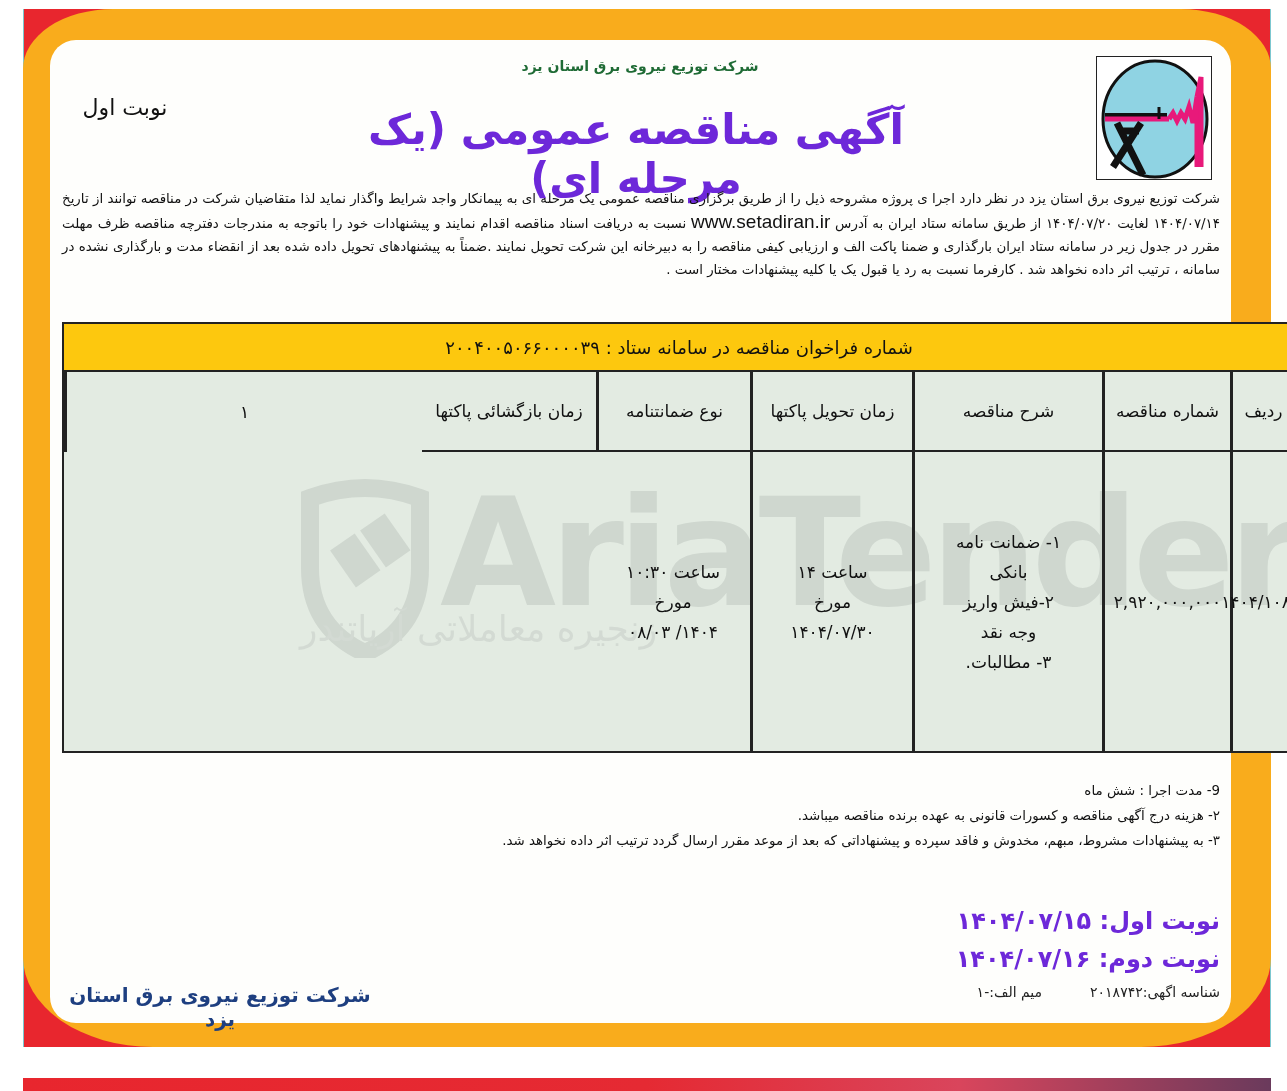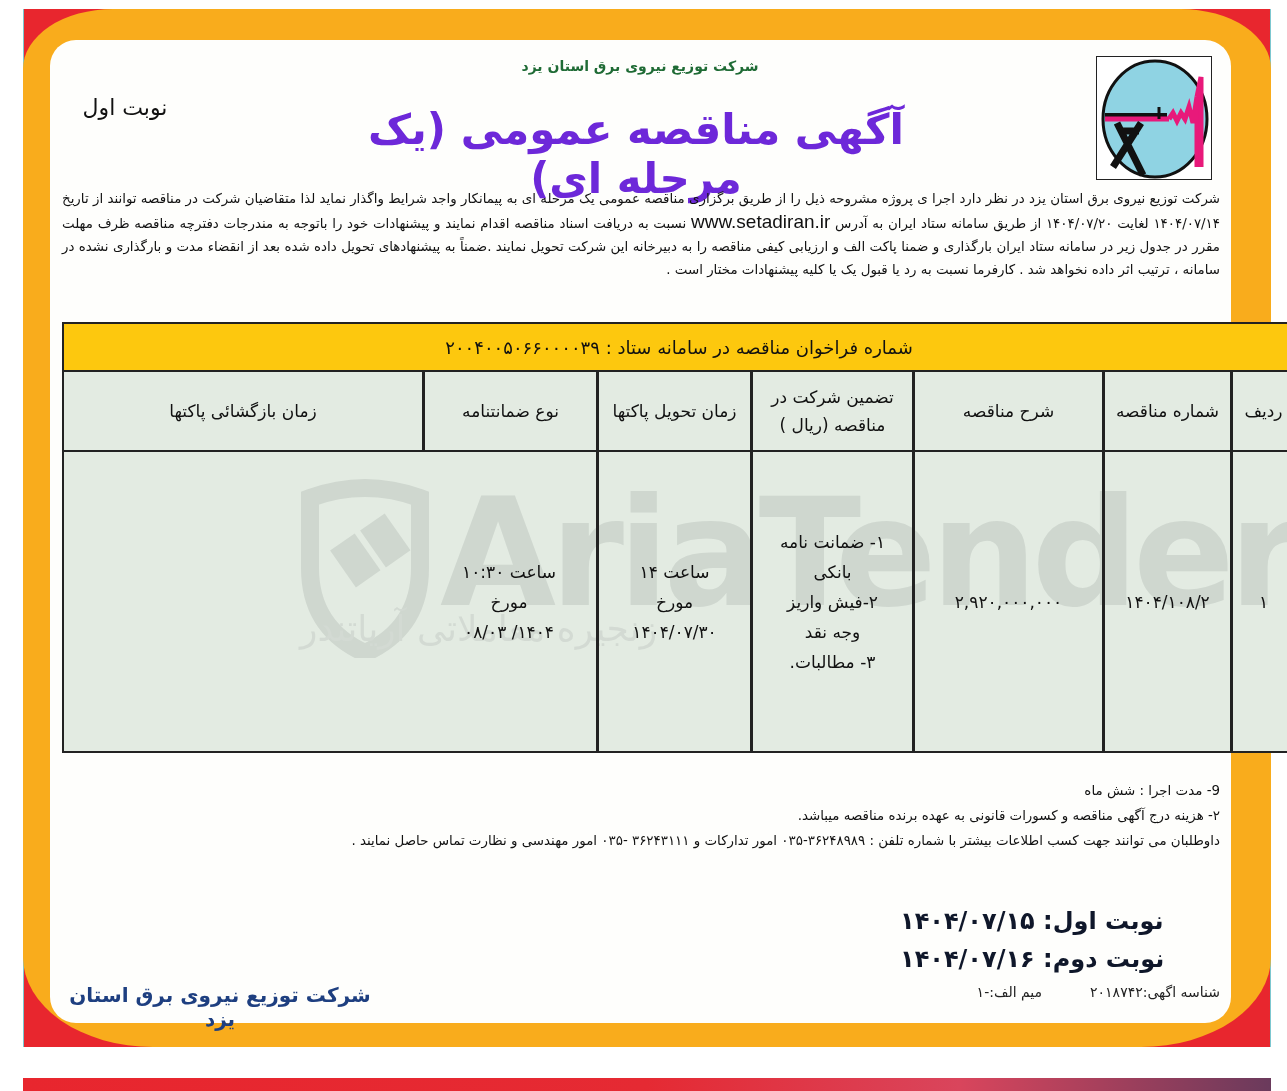--- a/index.html
+++ b/index.html
@@ -82,21 +82,21 @@
       position: absolute; left: 10px; top: 140px; font-size: 36px; color: #c6cdc7;
       letter-spacing: 12px; direction: rtl;
     }
 
     .notes {
       position: absolute; left: 62px; top: 778px; width: 1158px;
       font-size: 13.4px; line-height: 25px; color: #111;
     }
     .dates {
       position: absolute; left: 900px; top: 902px; width: 320px;
-      font-size: 24px; font-weight: bold; color: #0f172a; line-height: 38px; text-align: left;
+      font-size: 24px; font-weight: bold; color: #6d28d9; line-height: 38px; text-align: right;
     }
     .ad-id {
       position: absolute; left: 880px; top: 984px; width: 340px;
       font-size: 14px; color: #222; display: flex; gap: 48px; justify-content: flex-start;
     }
     .company-bottom {
       position: absolute; left: 60px; top: 983px; width: 320px; text-align: center;
       font-size: 20px; font-weight: bold; color: #1e3f80;
     }
   </style>
@@ -129,21 +129,20 @@
   <span class="url">www.setadiran.ir</span>
   <span>نسبت به دریافت اسناد مناقصه اقدام نمایند و پیشنهادات خود را باتوجه به مندرجات دفترچه مناقصه ظرف مهلت مقرر در جدول زیر در سامانه ستاد ایران بارگذاری و ضمنا پاکت الف و ارزیابی کیفی مناقصه را به دبیرخانه این شرکت تحویل نمایند .ضمناً به پیشنهادهای تحویل داده شده بعد از انقضاء مدت و بارگذاری نشده در سامانه ، ترتیب اثر داده نخواهد شد . کارفرما نسبت به رد یا قبول یک یا کلیه پیشنهادات مختار است .</span>
 </div>
 
 <div class="tbl">
   <div class="tbl-head rtl">شماره فراخوان مناقصه در سامانه ستاد : ۲۰۰۴۰۰۵۰۶۶۰۰۰۰۳۹</div>
   <div class="tbl-grid">
     <div class="th">ردیف</div>
     <div class="th">شماره مناقصه</div>
     <div class="th">شرح مناقصه</div>
-    <div class="th">تضمین شرکت در مناقصه (ریال )</div>
     <div class="th">زمان تحویل پاکتها</div>
     <div class="th">نوع ضمانتنامه</div>
     <div class="th last">زمان بازگشائی پاکتها</div>
 
     <div class="td">۱</div>
     <div class="td">۱۴۰۴/۱۰۸/۲</div>
     <div class="td">۲,۹۲۰,۰۰۰,۰۰۰</div>
     <div class="td">۱- ضمانت نامه
 بانکی
 ۲-فیش واریز
@@ -164,21 +163,21 @@
     <rect x="50" y="60" width="30" height="45" fill="#bfc7c0" transform="rotate(-35 65 82)"></rect>
     <rect x="80" y="40" width="30" height="45" fill="#bfc7c0" transform="rotate(-35 95 62)"></rect>
   </svg>
   <div class="wm-text">AriaTender</div>
   <div class="wm-sub">زنجیره معاملاتی آریاتندر</div>
 </div>
 
 <div class="notes rtl">
   <div>9- مدت اجرا : شش ماه</div>
   <div>۲- هزینه درج آگهی مناقصه و کسورات قانونی به عهده برنده مناقصه میباشد.</div>
-  <div>داوطلبان می توانند جهت کسب اطلاعات بیشتر با شماره تلفن : ۳۶۲۴۸۹۸۹-۰۳۵ امور تدارکات و ۳۶۲۴۳۱۱۱ -۰۳۵ امور مهندسی و نظارت تماس حاصل نمایند .</div>
+  <div>۳- به پیشنهادات مشروط، مبهم، مخدوش و فاقد سپرده و پیشنهاداتی که بعد از موعد مقرر ارسال گردد ترتیب اثر داده نخواهد شد.</div>
 </div>
 
 <div class="dates rtl">
   <div>نوبت اول: ۱۴۰۴/۰۷/۱۵</div>
   <div>نوبت دوم: ۱۴۰۴/۰۷/۱۶</div>
 </div>
 
 <div class="ad-id rtl">
   <span>شناسه اگهی:۲۰۱۸۷۴۲</span>
   <span>میم الف:-۱</span>

